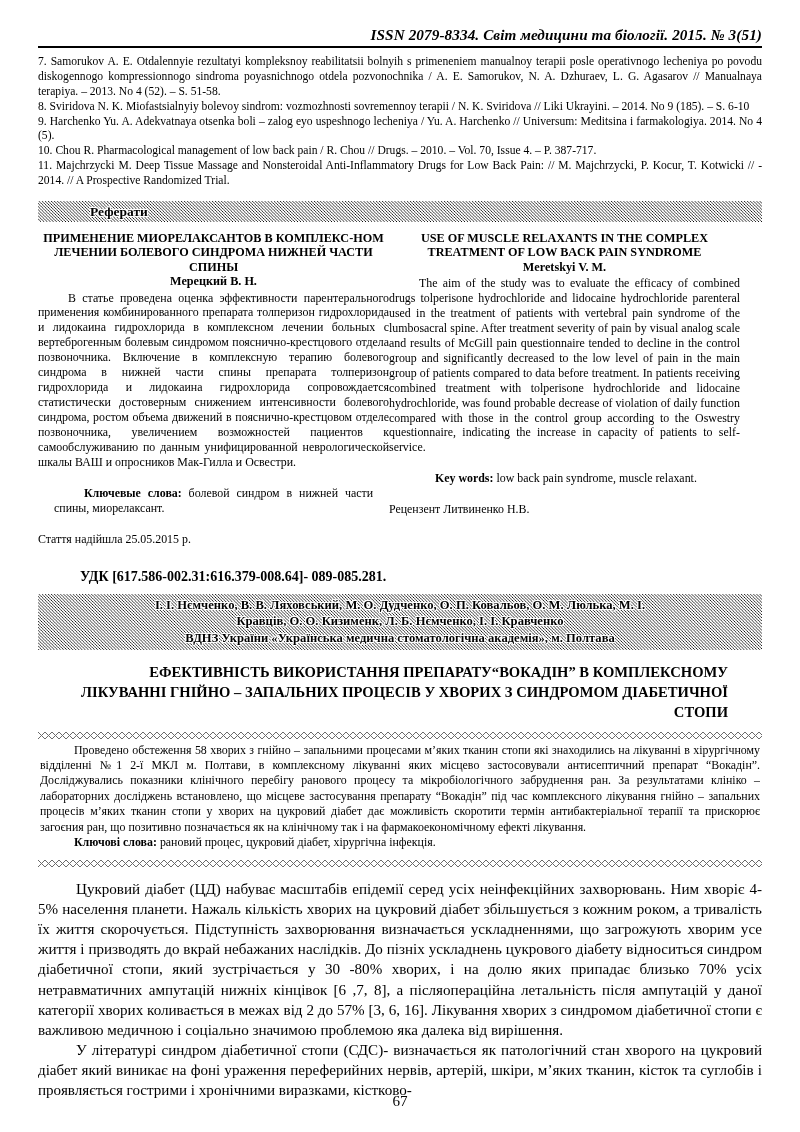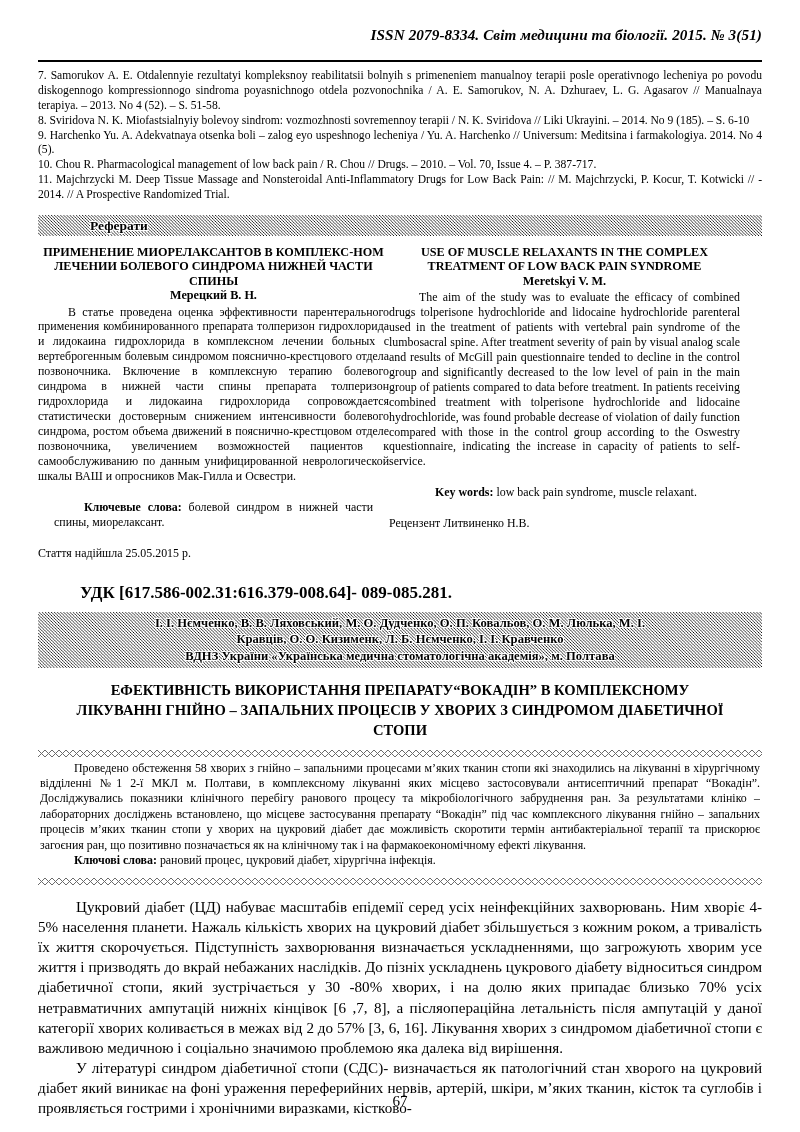--- a/index.html
+++ b/index.html
@@ -23,21 +23,21 @@
     padding: 26px 38px 0 38px;
   }
 
   
   .runhead {
     text-align: right;
     font-style: italic;
     font-weight: bold;
     font-size: 15.2px;
     letter-spacing: 0.1px;
-    padding-bottom: 16px;
+    padding-bottom: 2px;
   }
   .runhead-rule {
     border-bottom: 2.2px solid #000;
     margin: 0 0 7px 0;
   }
 
   
   .reflist {
     font-size: 11.6px;
     line-height: 1.285;
@@ -108,21 +108,21 @@
   }
   .abs-keywords b { font-weight: bold; }
   .abs-foot {
     margin-top: 12px;
     font-size: 11.9px;
   }
 
   
   .udk {
     margin-top: 22px;
-    font-size: 17px;
+    font-size: 14px;
     font-weight: bold;
     padding-left: 42px;
   }
 
   
   .banner-authors {
     margin-top: 9px;
     padding: 3px 8px 4px 8px;
     text-align: center;
   }
@@ -131,21 +131,21 @@
     font-weight: bold;
     line-height: 1.31;
     text-shadow:
       1px 0 0 #fff, -1px 0 0 #fff, 0 1px 0 #fff, 0 -1px 0 #fff,
       1px 1px 0 #fff, -1px -1px 0 #fff, 1px -1px 0 #fff, -1px 1px 0 #fff;
   }
 
   
   .art-title {
     margin: 13px 34px 0 34px;
-    text-align: center;
+    text-align: right;
     font-weight: bold;
     font-size: 14.6px;
     line-height: 1.36;
   }
 
   
   .zigzag {
     height: 7px;
     margin: 9px 0 4px 0;
     background-repeat: repeat-x;

